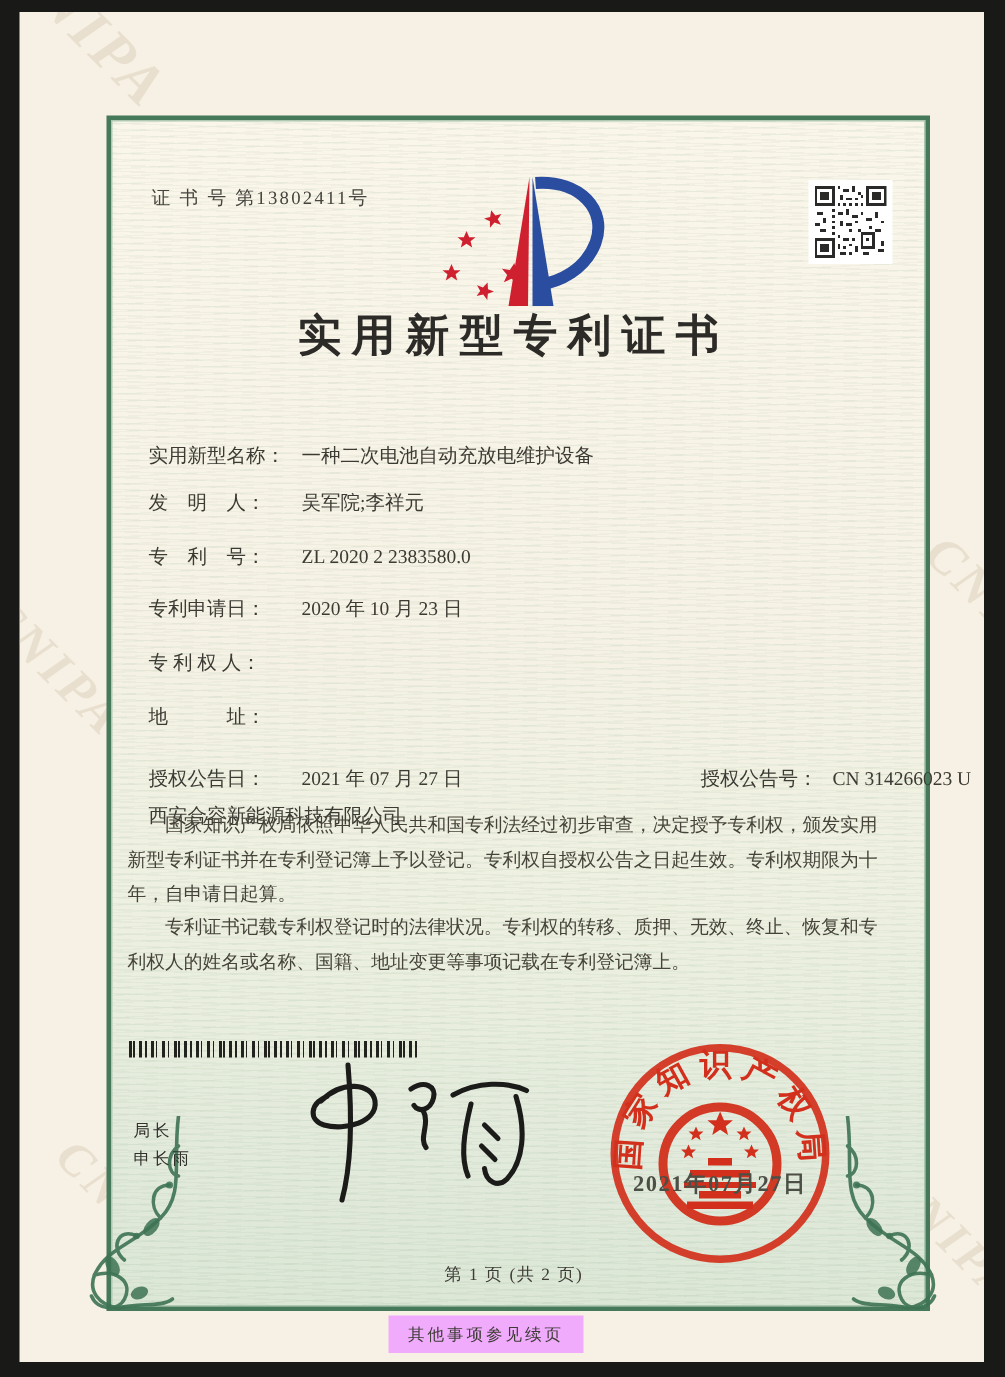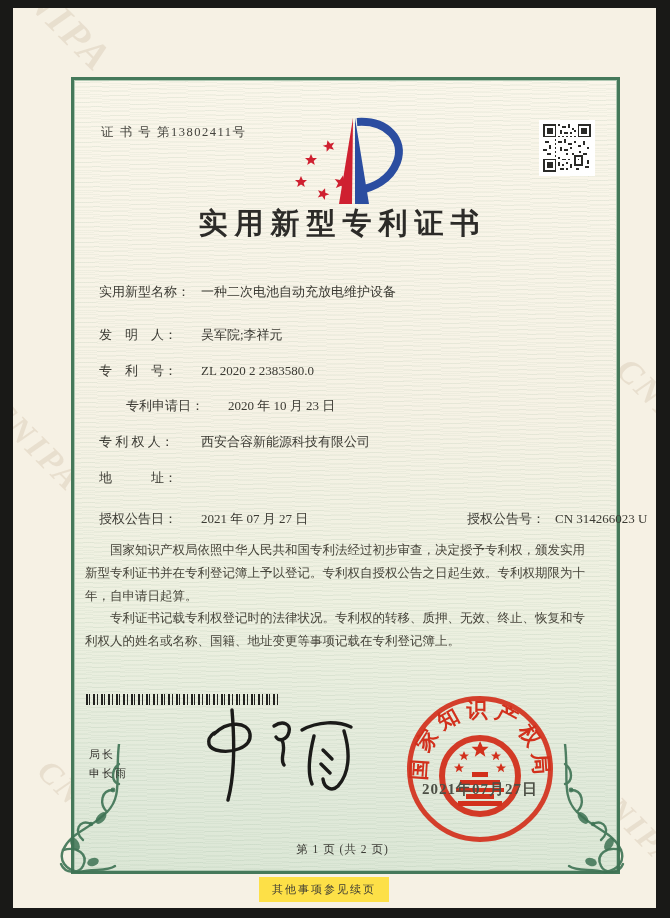--- a/index.html
+++ b/index.html
@@ -26,43 +26,43 @@
            linear-gradient(180deg,#faf6ea 0%,#f6f2e5 42%,#edf0e0 68%,#e2eadb 88%,#dce7d6 100%);}
   .cert-number{position:absolute;left:88px;top:116px;font-size:12.5px;color:#45443e;letter-spacing:1.5px;}
   .logo{position:absolute;left:276px;top:108px;width:124px;height:92px;}
   .qr{position:absolute;left:526px;top:112px;width:56px;height:56px;background:#fff;padding:4px;box-sizing:border-box;}
   .title{position:absolute;left:58px;top:196px;width:543px;text-align:center;
          font-size:29px;font-weight:bold;color:#2c2b28;letter-spacing:7px;}
   
   .row{position:absolute;left:86px;width:480px;display:flex;font-size:13px;color:#3b3a33;line-height:1.5;}
   .row .lbl{flex:0 0 102px;white-space:nowrap;}
   .row .val{flex:1;}
-  .r-name{top:274px;justify-content:space-between;} .r-inv{top:317px;} .r-pno{top:353px;} .r-fdate{top:388px;margin-left:27px;}
-  .r-ptee{top:424px;} .r-addr{top:460px;} .r-addr .val{max-width:398px;}
+  .r-name{top:286px;justify-content:space-between;} .r-inv{top:317px;} .r-pno{top:353px;} .r-fdate{top:388px;}
+  .r-ptee{top:424px;flex-direction:column;} .r-addr{top:460px;} .r-addr .val{max-width:398px;}
   .r-grant{top:501px;}
   .pair2{position:absolute;left:368px;top:0;display:flex;white-space:nowrap;}
   .r-grant .lbl2{flex:0 0 88px;}
   
   .body-text{position:absolute;left:72px;top:531px;width:504px;font-size:12.5px;
              line-height:1.82;color:#46443a;}
   .body-text p{margin:0;text-indent:2em;font-family:Liberation Serif, serif;}
   .barcode{position:absolute;left:73px;top:686px;width:194px;height:11px;
            background-image:repeating-linear-gradient(90deg,#22221f 0 2px,transparent 2px 3px,#22221f 3px 4px,transparent 4px 7px,#22221f 7px 9px,transparent 9px 11px,#22221f 11px 12px,transparent 12px 15px);}
   .official{position:absolute;left:76px;top:737px;font-size:11px;color:#31302b;
             letter-spacing:2px;line-height:1.75;}
   .signature{position:absolute;left:173px;top:692px;}
   
   .seal{position:absolute;left:394px;top:688px;width:146px;height:146px;}
   .seal-ring{position:absolute;inset:0;border:5px solid rgba(210,48,28,0.92);border-radius:50%;}
   .seal svg{position:absolute;left:0;top:0;}
   .seal-date{position:absolute;left:-10px;right:-10px;top:84px;text-align:center;
              font-size:15px;font-weight:bold;color:#4c4f45;letter-spacing:1px;}
   .page-num{position:absolute;left:58px;top:834px;width:543px;text-align:center;
             font-size:11.5px;color:#3d3c36;letter-spacing:1px;}
-  .footer-note{position:absolute;left:246px;top:869px;background:#fde047;
+  .footer-note{position:absolute;left:246px;top:869px;background:#f0abfc;
                padding:5px 13px;font-size:11px;color:#3d3b34;letter-spacing:2px;}
   .orn{position:absolute;width:84px;height:132px;}
   .orn-l{left:36px;top:736px;}
   .orn-r{left:538px;top:736px;transform:scaleX(-1);}
 </style>
 </head>
 <body>
 
 <div class="page">
 

